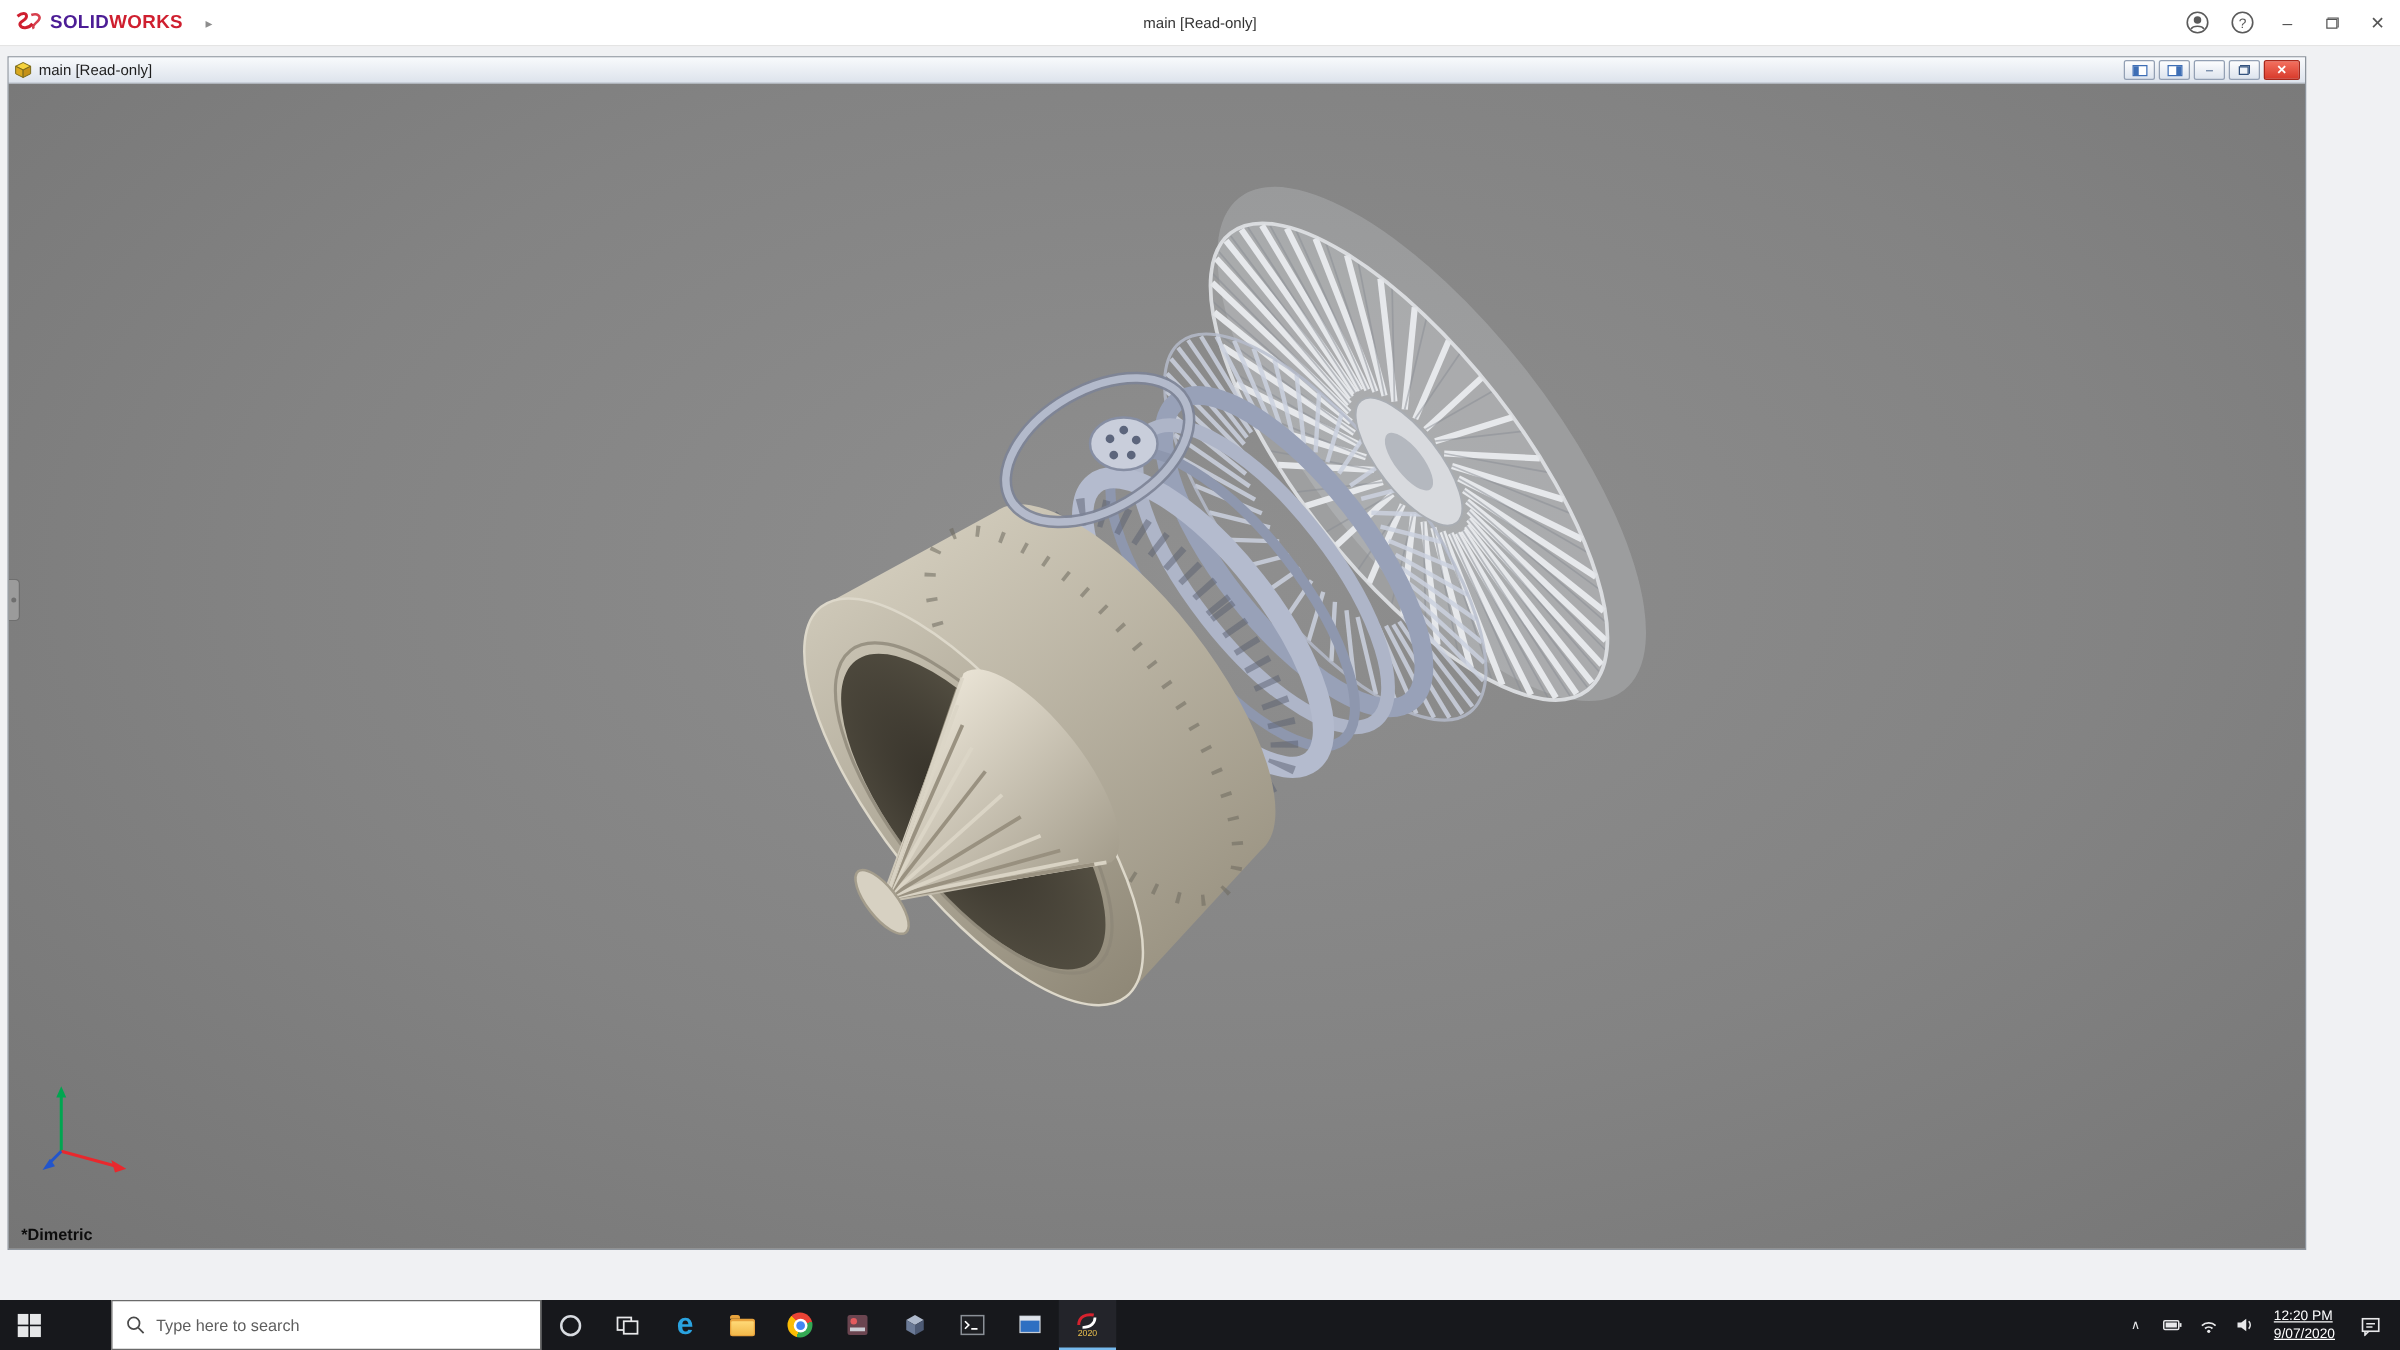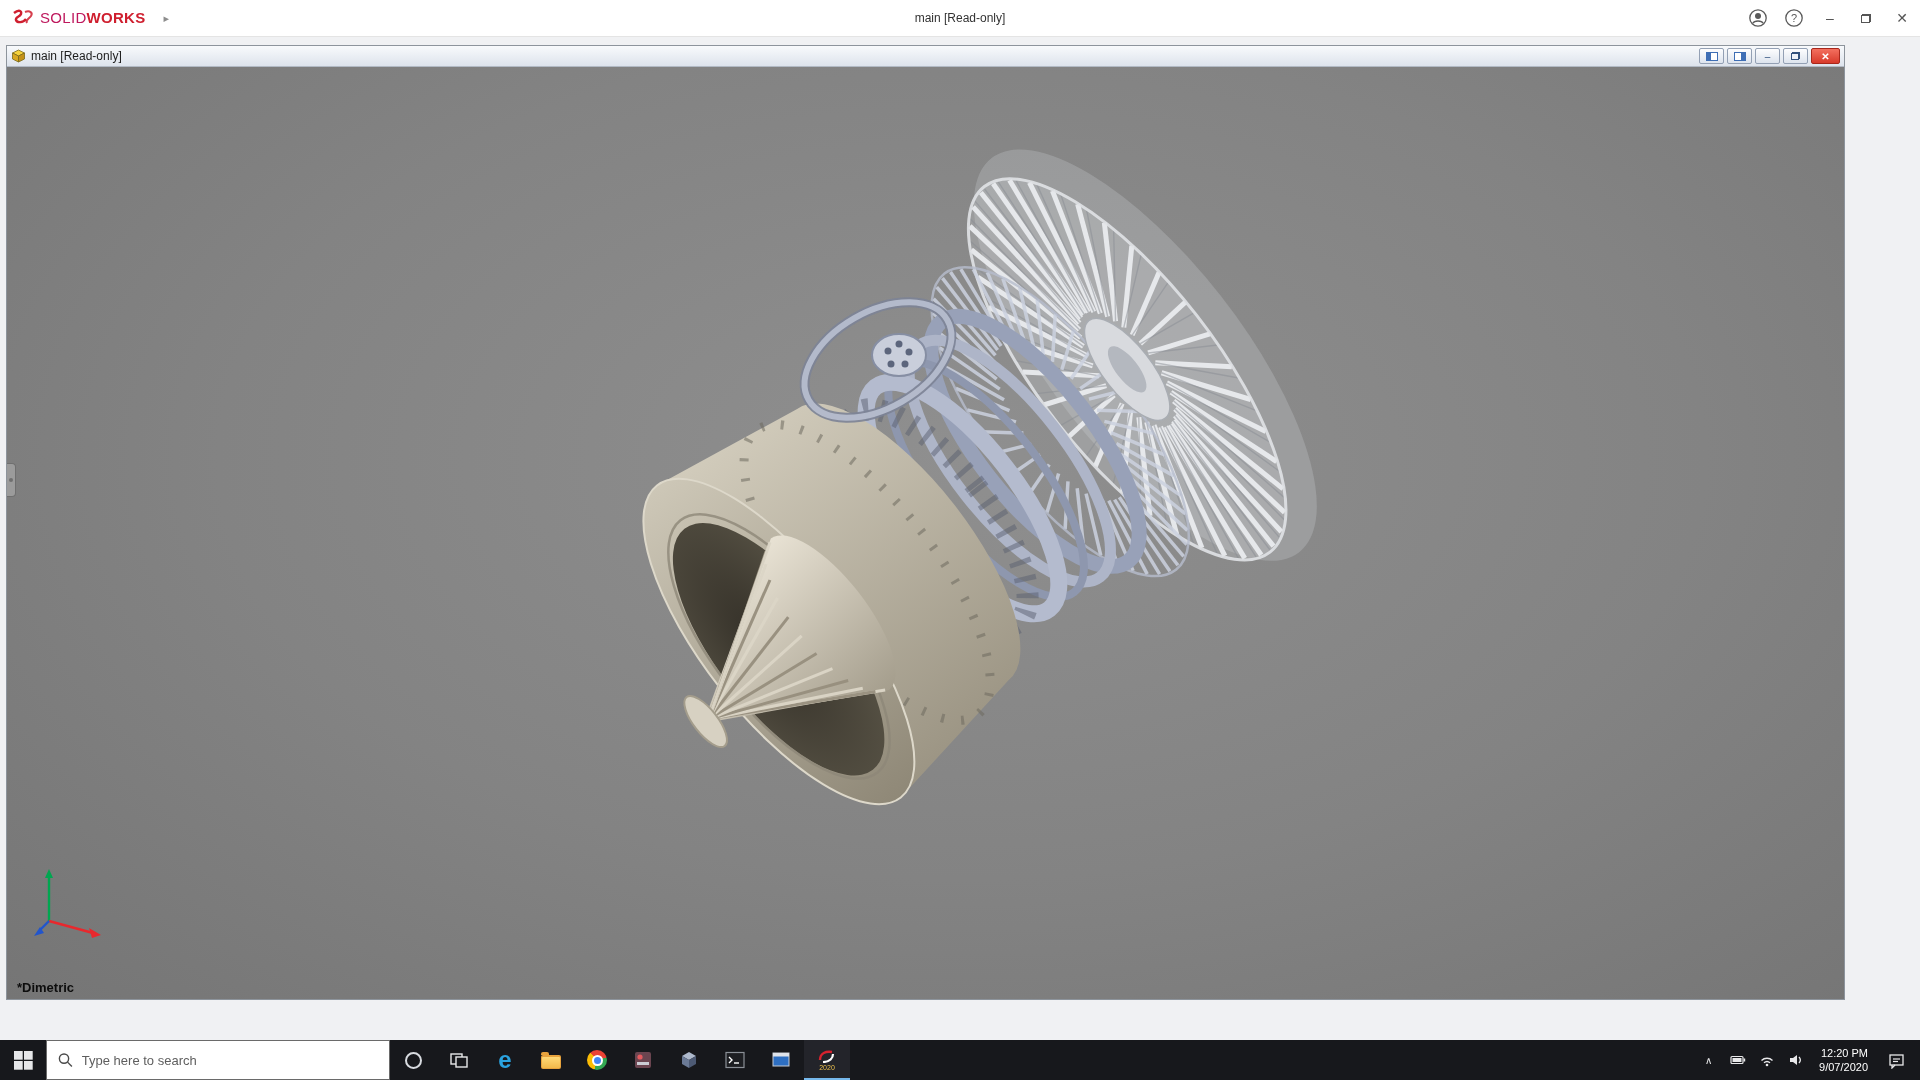--- a/index.html
+++ b/index.html
@@ -4,21 +4,21 @@
 <style>
   * { box-sizing: border-box; margin: 0; padding: 0; }
   html,body { width:1920px; height:1080px; overflow:hidden; }
   body { font-family:"Liberation Sans", sans-serif; user-select:none; }
   .app { position:relative; width:1920px; height:1080px; background:#f0f1f3; }
 
   
   .titlebar { position:absolute; top:0; left:0; right:0; height:37px; background:#ffffff;
               border-bottom:1px solid #e4e4e4; display:flex; align-items:center; z-index:30; }
   .brand { display:flex; align-items:center; gap:4px; padding-left:10px; }
-  .brand-solid { color:#be185d; font-weight:normal; font-size:15px; letter-spacing:.3px; }
+  .brand-solid { color:#4c1d95; font-weight:bold; font-size:15px; letter-spacing:.3px; }
   .brand-works { color:#cf1f2f; font-weight:bold; font-size:15px; letter-spacing:.3px; }
   .menu-expand { color:#8d8d8d; font-size:11px; margin-left:18px; cursor:pointer; }
   .title-center { position:absolute; left:0; right:0; text-align:center; font-size:12px; color:#333; pointer-events:none; }
   .win-controls { margin-left:auto; display:flex; align-items:center; height:100%; }
   .win-btn { width:36px; height:100%; display:flex; align-items:center; justify-content:center;
              color:#555; font-size:14px; cursor:pointer; }
   .restore-ico { width:10px; height:9px; position:relative; }
   .restore-ico::before { content:''; position:absolute; right:0; top:0; width:7px; height:6px; border:1px solid #555; }
   .restore-ico::after  { content:''; position:absolute; left:0; bottom:0; width:7px; height:6px; border:1px solid #555; background:#fff; }
 
@@ -52,39 +52,39 @@
   .triad { position:absolute; left:24px; bottom:50px; }
   .view-label { position:absolute; left:10px; bottom:4px; font-size:13px; font-weight:bold; color:#0d0d0d; }
 
   
   .taskbar { position:absolute; left:0; right:0; bottom:0; height:40px; background:#17181c;
              display:flex; align-items:stretch; z-index:40; }
   .tb-btn { width:46px; display:flex; flex-direction:column; align-items:center; justify-content:center;
             cursor:pointer; color:#e8e8ea; }
   .tb-btn.active { background:#23242a; box-shadow:inset 0 -2px 0 #76b9ed; }
   .search-box { width:344px; background:#ffffff; border:1px solid #6a6a6a; display:flex; align-items:center;
-                gap:9px; padding:0 11px; }
+                gap:9px; padding:0 11px;margin-left:43px; }
   .search-box input { border:none; outline:none; font-size:13px; color:#333; width:100%; background:transparent;
                       font-family:"Liberation Sans", sans-serif; }
   .search-box input::placeholder { color:#5e5e5e; opacity:1; }
   .edge-e { font-size:24px; font-weight:bold; color:#2aa3e0; line-height:1; }
   .folder { width:20px; height:14px; background:#e8a33d; border-radius:2px; position:relative; margin-top:3px; }
   .folder::before { content:''; position:absolute; top:-3px; left:0; width:8px; height:3px; background:#e8a33d; border-radius:2px 2px 0 0; }
   .folder::after  { content:''; position:absolute; left:1px; right:1px; top:2px; bottom:1px;
                     background:linear-gradient(#ffd977,#f2b94b); border-radius:1px; }
   .chrome { width:20px; height:20px; border-radius:50%; position:relative;
             background:conic-gradient(from -45deg, #ea4335 0 33.3%, #34a853 0 66.6%, #fbbc05 0 100%); }
   .chrome::before { content:''; position:absolute; inset:4.5px; background:#fff; border-radius:50%; }
   .chrome::after  { content:''; position:absolute; inset:6.5px; background:#4285f4; border-radius:50%; }
   .cortana { width:17px; height:17px; border-radius:50%; border:2px solid #d8dbe0; }
   .sw-badge { font-size:7px; color:#ecc14e; line-height:1; margin-top:1px; }
   .tray { margin-left:auto; display:flex; align-items:center; }
   .tray-btn { width:29px; height:40px; display:flex; align-items:center; justify-content:center;
               color:#e8e8ea; font-size:10px; cursor:pointer; }
-  .clock { text-align:right; font-size:11px; line-height:1.3; color:#ffffff; padding:0 9px; cursor:default; }
+  .clock { text-align:left; font-size:11px; line-height:1.3; color:#ffffff; padding:0 9px; cursor:default;text-decoration:underline; }
   .show-desktop { width:5px; border-left:1px solid #3c3c40; cursor:pointer; }
 </style>
 </head>
 <body>
 
 <div class="app">
 
   <header class="titlebar">
     <div class="brand">
       <svg width="26" height="20" viewBox="0 0 26 20">

